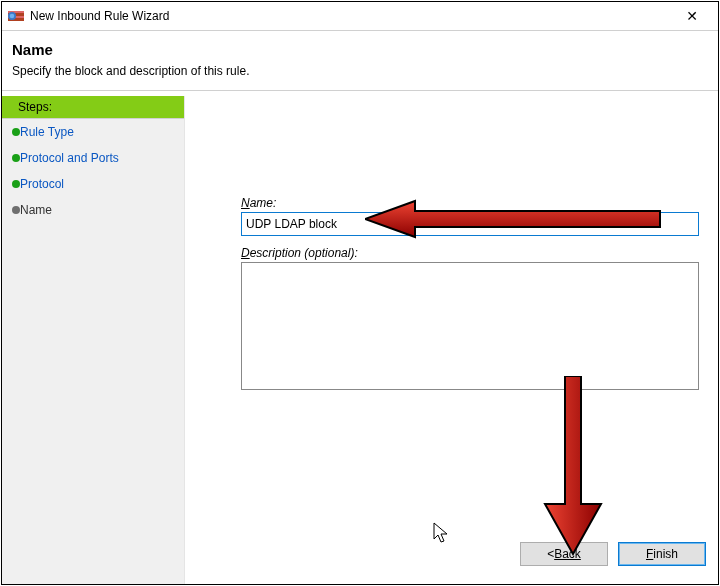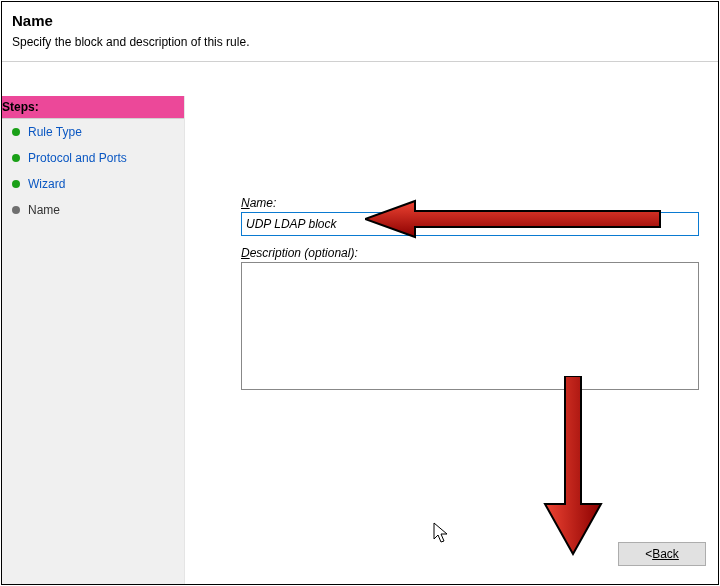--- a/index.html
+++ b/index.html
@@ -55,30 +55,29 @@
     left: 0;
     right: 0;
   }
   .sidebar {
     width: 182px;
     background: #f0f0f0;
     border-right: 1px solid #e5e5e5;
     padding: 0;
   }
   .sidebar .steps-title {
-    font-weight: 700;
-    padding: 4px 0;
+    font-weight: 400;
+    padding: 4px 16px;
     border-bottom: 1px solid #d0d0d0;
-    background: #ec4899;
+    background: #84cc16;
   }
   .step-item {
     display: flex;
     align-items: center;
     padding: 6px 10px;
-    gap: 8px;
   }
   .bullet {
     width: 8px; height: 8px;
     border-radius: 50%;
   }
   .bullet.done { background: #1aa017; }
   .bullet.here { background: #6f6f6f; }
   .step-link { color: #0a57c2; cursor: pointer; }
   .step-current { color: #333; }
   .main {
@@ -96,21 +95,20 @@
   .name-input {
     position: absolute;
     left: 56px; top: 116px;
     width: 448px;
     height: 20px;
     border: 1px solid #0a7ad1;
     padding: 1px 4px;
     font-family: inherit;
     font-size: 12px;
     background: #fff;
-    font-style: italic;
   }
   .desc-label { top: 150px; text-align: right; }
   .desc-input {
     position: absolute;
     left: 56px; top: 166px;
     width: 448px;
     height: 122px;
     border: 1px solid #888;
     padding: 2px 4px;
     font-family: inherit;
@@ -153,57 +151,75 @@
     top: 426px;
     width: 18px; height: 24px;
     pointer-events: none;
   }
 </style>
 </head>
 <body>
 
 <div class="window">
 
+  <div class="titlebar">
+    <span class="icon">
+      <svg viewBox="0 0 16 16" width="16" height="16">
+        <rect x="0" y="3" width="16" height="10" fill="#b04020"></rect>
+        <rect x="0" y="3" width="16" height="2" fill="#d66"></rect>
+        <rect x="0" y="8" width="16" height="2" fill="#d66"></rect>
+        <circle cx="4" cy="8" r="4" fill="#3a78c8"></circle>
+        <circle cx="4" cy="8" r="2.3" fill="#6fb0ef"></circle>
+      </svg>
+    </span>
+    <span class="title">New Inbound Rule Wizard</span>
+    <div class="close">
+      <span>✕</span>
+    </div>
+  </div>
 
   <div class="header">
     <h1>Name</h1>
     <p>Specify the block and description of this rule.</p>
   </div>
 
   <div class="body">
     <div class="sidebar">
       <div class="steps-title">Steps:</div>
 
       <div class="step-item">
         <span class="bullet done"></span>
         <span class="step-link">Rule Type</span>
       </div>
       <div class="step-item">
         <span class="bullet done"></span>
         <span class="step-link">Protocol and Ports</span>
       </div>
       <div class="step-item">
         <span class="bullet done"></span>
-        <span class="step-link">Wizard</span>
+        <span class="step-link">Protocol</span>
       </div>
       <div class="step-item">
         <span class="bullet here"></span>
         <span class="step-current">Name</span>
       </div>
     </div>
 
     <div class="main">
       <label class="field-label name-label underline-first">Name:</label>
       <input class="name-input" type="text" value="UDP LDAP block" style="">
 
       <label class="field-label desc-label underline-first">Description (optional):</label>
       <textarea class="desc-input" style=""></textarea>
 
       <div class="btnbar">
         <button class="btn">&lt; <span class="u">Back</span></button>
+        <button class="btn primary">
+            <span class="u" style="text-decoration:none;"><span style="text-decoration:underline">F</span>inish</span>
+          </button>
       </div>
 
       <svg class="arrow" style="left:180px; top:103px;" width="300" height="40" viewBox="0 0 300 40">
         <defs>
           <linearGradient id="g1" x1="0" x2="0" y1="0" y2="1">
             <stop offset="0" stop-color="#e43"></stop>
               <stop offset="1" stop-color="#8b0000"></stop>
           </linearGradient>
         </defs>
         <polygon points="0,20 50,2 50,12 295,12 295,28 50,28 50,38" fill="url(#g1)" stroke="#000" stroke-width="2"></polygon>

